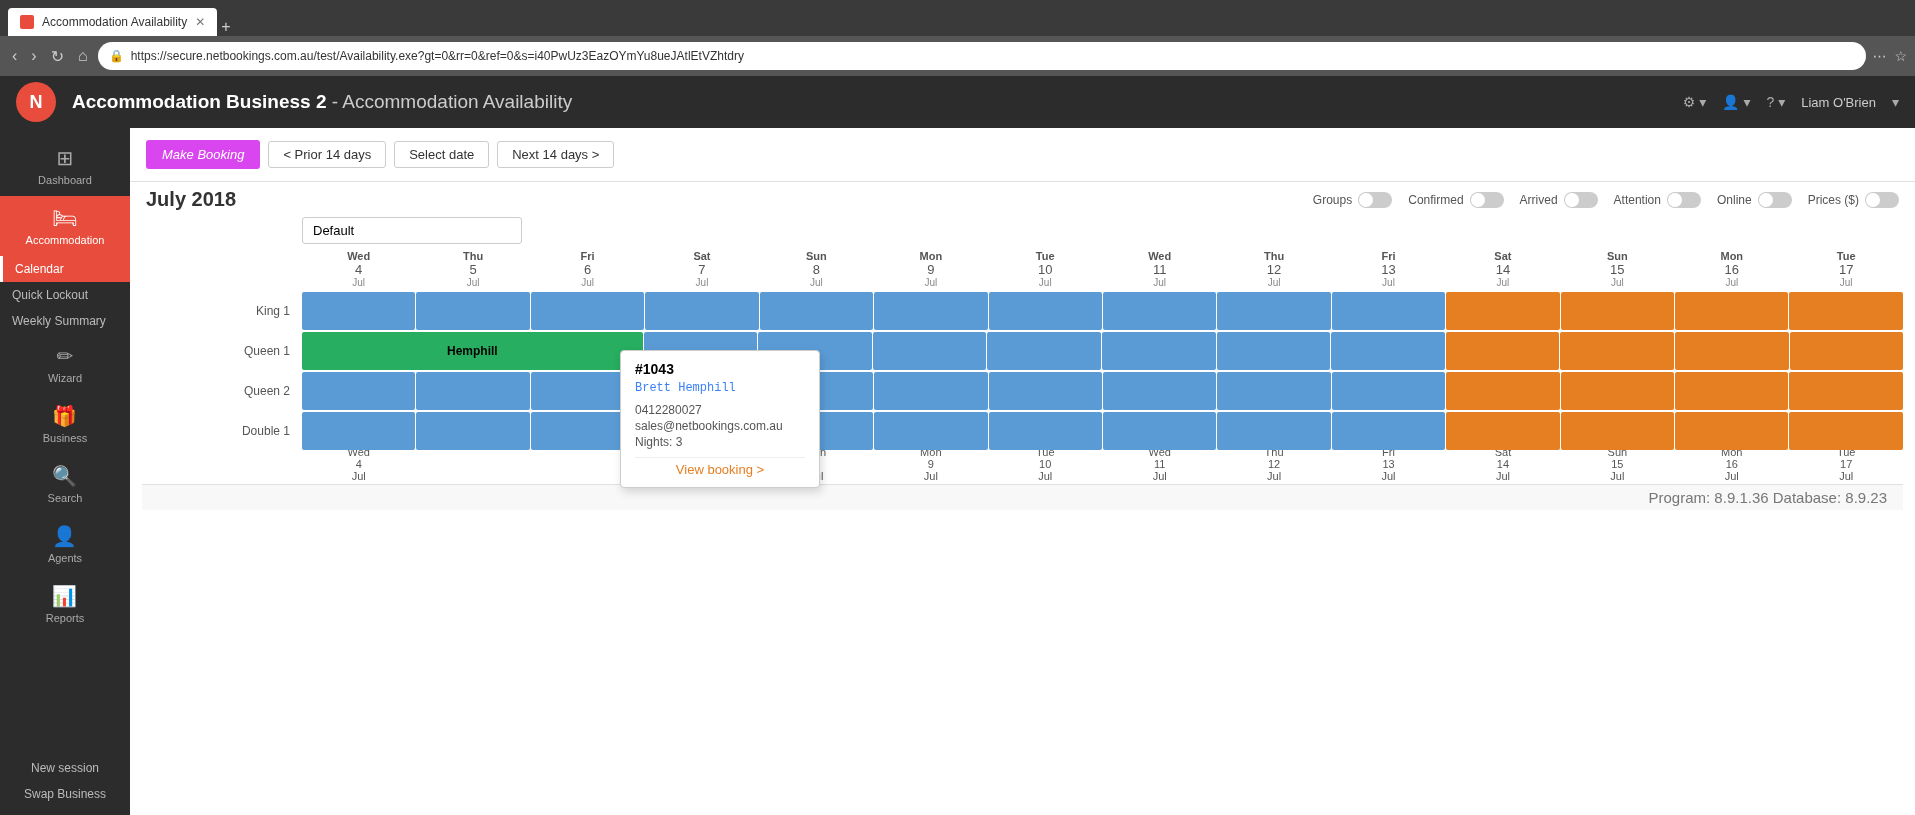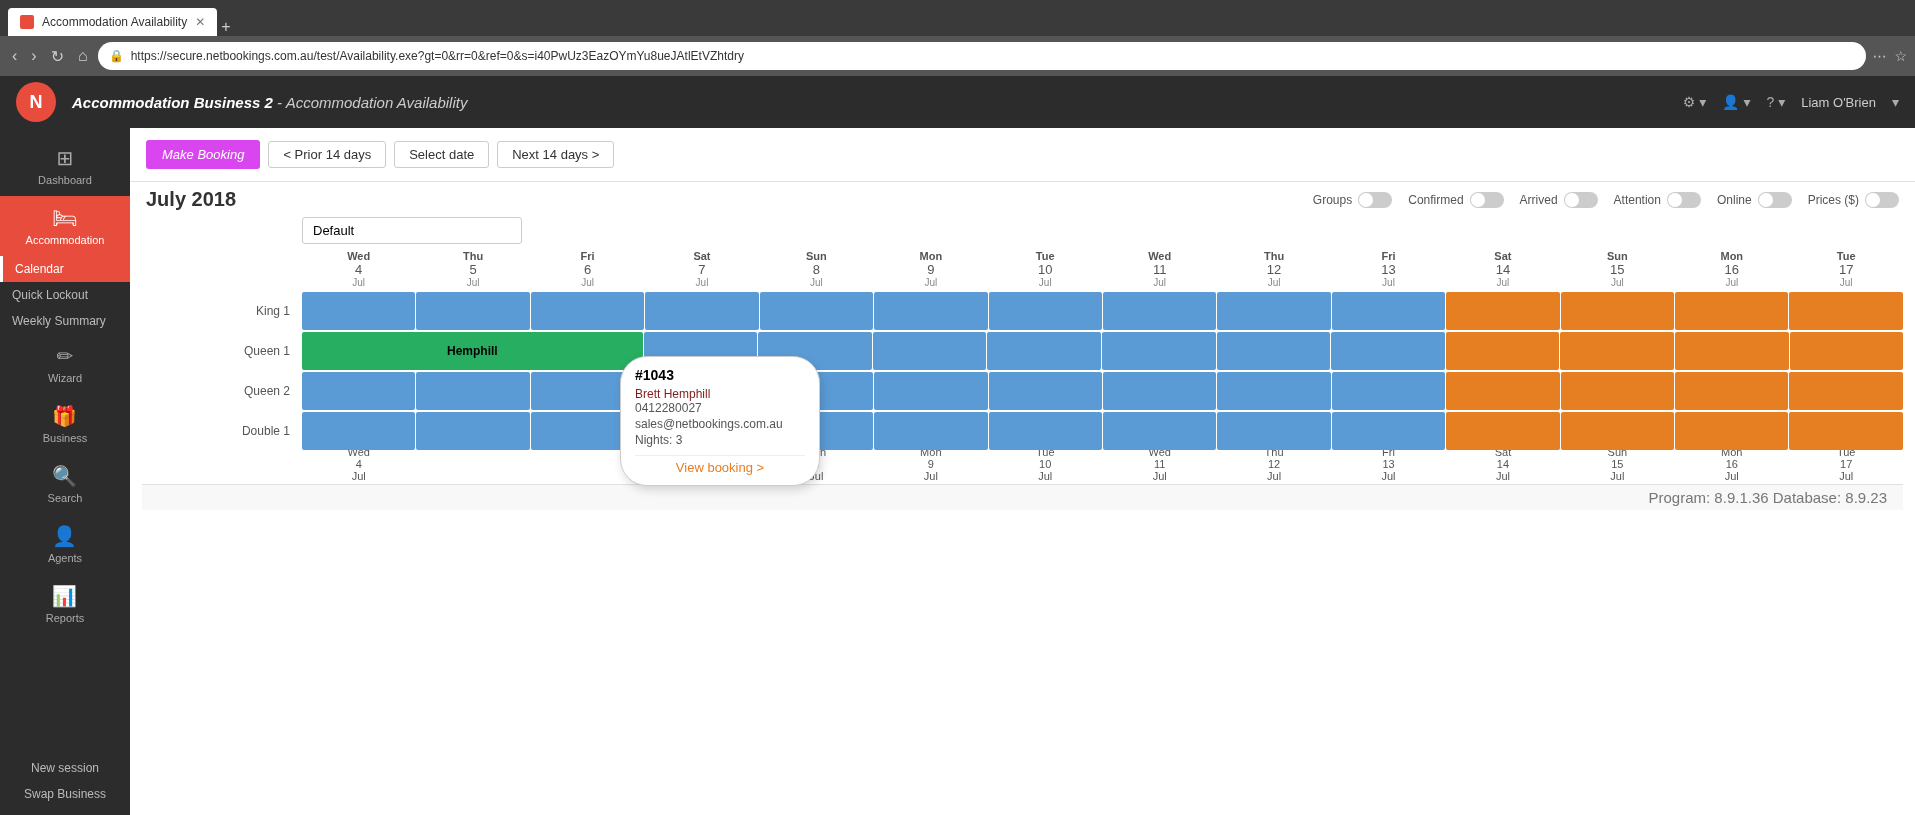--- a/index.html
+++ b/index.html
@@ -18,21 +18,21 @@
     .address-bar { flex: 1; background: #fff; border-radius: 20px; height: 28px; display: flex; align-items: center; padding: 0 12px; font-size: 12px; color: #333; }
     .address-bar .lock { color: #4a9; margin-right: 6px; }
     .nav-right { display: flex; align-items: center; gap: 8px; color: #ccc; font-size: 14px; }
 
     
     .app { display: flex; height: calc(815px - 76px); }
 
     
     .topbar { background: #2c2c2c; height: 56px; display: flex; align-items: center; padding: 0 16px; gap: 16px; }
     .topbar-logo { width: 40px; height: 40px; background: #e74c3c; border-radius: 50%; display: flex; align-items: center; justify-content: center; color: #fff; font-weight: bold; font-size: 18px; }
-    .topbar-title { color: #ccc; font-size: 15px; flex: 1; font-style: italic; }
+    .topbar-title { color: #ccc; font-size: 19px; flex: 1; }
     .topbar-title strong { color: #fff; }
     .topbar-icons { display: flex; align-items: center; gap: 16px; color: #aaa; font-size: 14px; }
     .topbar-user { color: #ccc; font-size: 13px; }
 
     
     .sidebar { width: 130px; background: #2c2c2c; display: flex; flex-direction: column; align-items: center; padding: 8px 0; flex-shrink: 0; }
     .sidebar-item { display: flex; flex-direction: column; align-items: center; padding: 10px 8px; color: #aaa; cursor: pointer; width: 100%; text-align: center; font-size: 11px; gap: 4px; }
     .sidebar-item.active { background: #e74c3c; color: #fff; }
     .sidebar-item .icon { font-size: 20px; }
     .sidebar-sub { width: 100%; }
@@ -71,21 +71,21 @@
     
     .sep-row { height: 24px; display: flex; align-items: center; }
     .sep-label { width: 160px; flex-shrink: 0; }
     .sep-cells { display: flex; flex: 1; gap: 1px; }
     .sep-cell { flex: 1; text-align: center; font-size: 11px; color: #555; }
     .dropdown-select { padding: 5px 28px 5px 10px; border: 1px solid #ccc; border-radius: 3px; font-size: 13px; background: #fff; cursor: pointer; appearance: none; width: 220px; }
 
     
     .tooltip-popup { position: absolute; background: #fff; border: 1px solid #ccc; border-radius: 4px; box-shadow: 2px 4px 10px rgba(0,0,0,0.15); padding: 10px 14px; z-index: 100; width: 200px; font-size: 12px; }
     .tooltip-popup .booking-id { font-weight: bold; font-size: 14px; margin-bottom: 4px; }
-    .tooltip-popup .booking-name { color: #7f1d1d; margin-bottom: 0; }
+    .tooltip-popup .booking-name { color: #3b82f6; margin-bottom: 8px; font-family: Liberation Mono, monospace; }
     .tooltip-popup .booking-phone { color: #555; margin-bottom: 2px; }
     .tooltip-popup .booking-email { color: #555; margin-bottom: 2px; }
     .tooltip-popup .booking-nights { color: #555; margin-bottom: 8px; }
     .tooltip-popup .view-link { color: #e67e22; text-decoration: none; font-size: 13px; cursor: pointer; display: block; text-align: center; border-top: 1px solid #eee; padding-top: 4px; }
 
     
     .status-bar { background: #f8f8f8; border-top: 1px solid #e0e0e0; padding: 4px 16px; font-size: 15px; color: #777; text-align: right; }
   </style>
 </head>
 <body>
@@ -437,21 +437,21 @@
               <div class="sep-cell">
                 <div class="dow">Tue</div>
                 <div class="dom">17</div>
                 <div class="month">Jul</div>
               </div>
             </div>
         </div>
 
         <div class="status-bar" style="margin-top:8px;">Program: 8.9.1.36 Database: 8.9.23</div>
 
-        <div class="tooltip-popup" id="tooltip-popup" style="left:490px; top:143px;border-radius:27px;">
+        <div class="tooltip-popup" id="tooltip-popup" style="left:490px; top:137px;">
           <div class="booking-id">#1043</div>
           <div class="booking-name">Brett Hemphill</div>
           <div class="booking-phone">0412280027</div>
           <div class="booking-email">sales@netbookings.com.au</div>
           <div class="booking-nights">Nights: 3</div>
           <a class="view-link">View booking &gt;</a>
         </div>
       </div>
     </div>
   </div>

